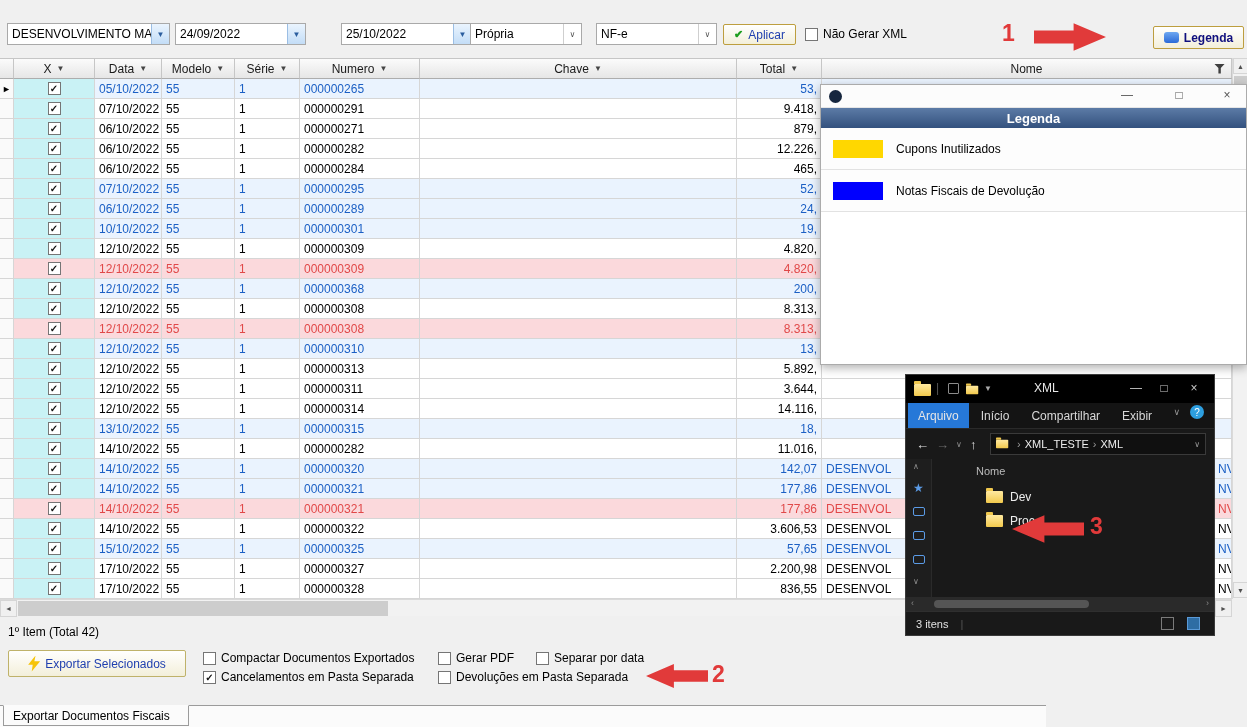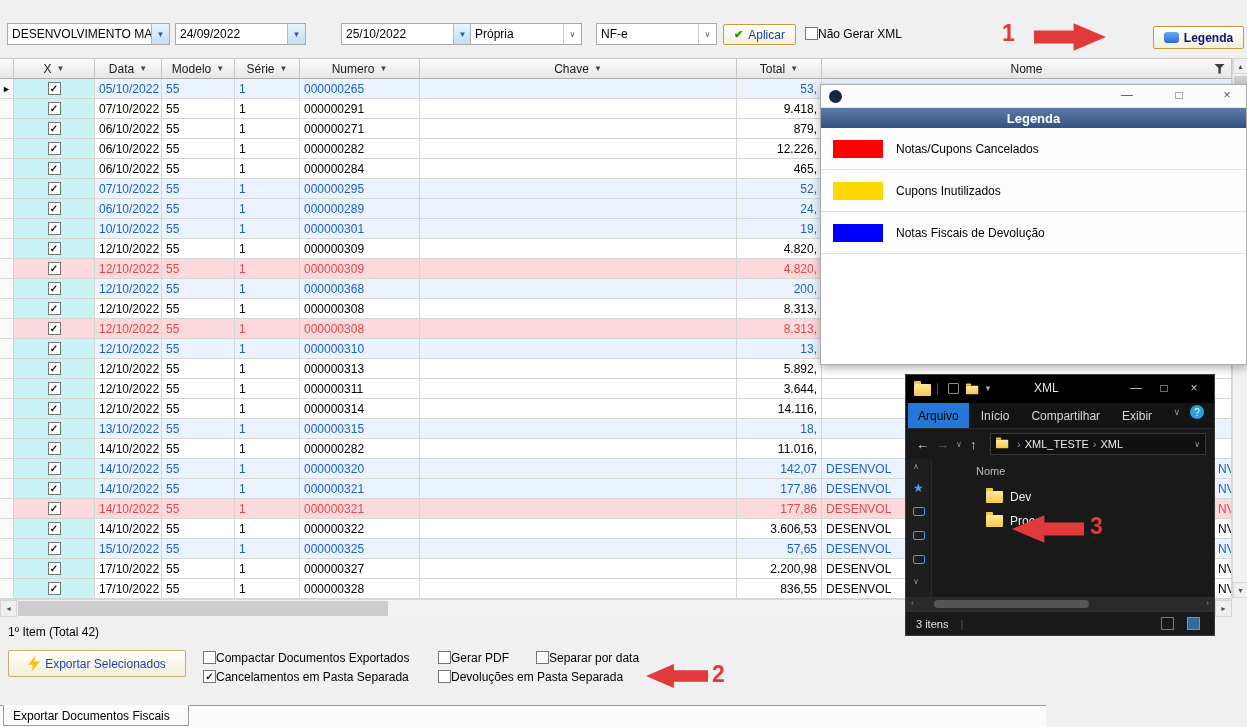--- a/index.html
+++ b/index.html
@@ -4,21 +4,21 @@
 <style>
   *{margin:0;padding:0;box-sizing:border-box}
   body{background:#fff;font-family:"Liberation Sans",sans-serif}
   .app{position:relative;width:1247px;height:727px;background:#F0F0F0;overflow:hidden;font-size:12px;color:#000}
   .flabel{position:absolute;top:22px;font-size:12px;color:#c2410c;white-space:nowrap}
   .field{position:absolute;top:23px;height:22px;background:#fff;border:1px solid #A9A9A9;display:flex;align-items:center}
   .field .txt{flex:1;padding:0 4px;white-space:nowrap;overflow:hidden;font-size:12px}
   .fbtn{width:18px;height:100%;background:linear-gradient(#EAF4FE,#C3DDF7);border-left:1px solid #9BBEE4;display:flex;align-items:center;justify-content:center;color:#2A5D9E;font-size:8px;flex:none}
   .cb{display:inline-flex;width:13px;height:13px;background:#fff;border:1px solid #757575;align-items:center;justify-content:center;font-size:10px;line-height:10px;font-weight:700;color:#111;flex:none}
   .goldbtn{position:absolute;display:flex;align-items:center;justify-content:center;gap:5px;background:linear-gradient(#FFFFFE,#F3EFDA);border:1px solid #BD9E3E;border-radius:2px;font-size:12px;color:#1F3FAF;cursor:default}
-  .checkline{position:absolute;display:flex;align-items:flex-start;font-size:12px;white-space:nowrap}
+  .checkline{position:absolute;display:flex;align-items:flex-end;gap:5px;font-size:12px;white-space:nowrap}
   
   .grid-header{position:absolute;left:0;top:58px;height:21px;display:flex;z-index:1}
   .hcell{position:relative;background:linear-gradient(#FBFBFB,#E6E6E6);border-top:1px solid #C6C6C6;border-right:1px solid #C6C6C6;border-bottom:1px solid #ADADAD;display:flex;align-items:center;justify-content:center;gap:5px;color:#1A1A1A;font-size:12px}
   .harrow{font-size:8px;color:#444}
   .funnel{position:absolute;right:6px;width:11px;height:10px;background:#3F3F3F;clip-path:polygon(0 0,100% 0,62% 45%,62% 100%,40% 100%,40% 45%)}
   .c-ind{width:14px}.c-x{width:81px}.c-data{width:67px}.c-mod{width:73px}.c-ser{width:65px}.c-num{width:120px}.c-chave{width:317px}.c-total{width:85px}.c-nome{width:410px}
   .grid-body{position:absolute;left:0;top:79px;z-index:1}
   .grow{display:flex;height:20px;background:#fff;color:#000}
   .grow>div{border-right:1px solid #D6D6D6;border-bottom:1px solid #D6D6D6;display:flex;align-items:center;padding:0 4px;white-space:nowrap;overflow:hidden;font-size:12px}
   .grow .c-ind{background:#FAFAFA;justify-content:center;padding:0}
@@ -53,21 +53,21 @@
   
   .xp{position:absolute;left:905px;top:374px;width:310px;height:262px;background:#191919;border:1px solid #3A3A3A;z-index:20;color:#DDD}
   .xp-tb{position:relative;height:28px;background:#000}
   .xp-ctl{position:absolute;top:6px;color:#C9C9C9;font-size:12px;text-align:center;width:16px}
   .folder-ic{position:relative;width:17px;height:12px;background:linear-gradient(#FFE9A0,#F2C94C);border-radius:1px;flex:none}
   .folder-ic::before{content:"";position:absolute;top:-3px;left:0;width:7px;height:3px;background:#F0C84E;border-radius:1px 1px 0 0}
   .folder-sm{transform:scale(.72);transform-origin:left center}
   .tbicon{width:11px;height:11px;border:1px solid #8C8C8C;border-radius:1px}
   .xp-ribbon{position:relative;height:26px;background:#141414;border-bottom:1px solid #2A2A2A;display:flex;align-items:stretch;gap:2px;padding-left:2px}
   .xp-tab{display:flex;align-items:center;padding:0 10px;font-size:12px;color:#D8D8D8}
-  .xp-tab.active{background:#2678D8;color:#000000}
+  .xp-tab.active{background:#2678D8;color:#e5e5e5}
   .xp-addr{position:relative;height:30px;background:#191919;display:flex;align-items:center}
   .navgl{position:absolute;font-size:13px}
   .addrbox{position:absolute;left:84px;right:8px;top:4px;height:22px;background:#101010;border:1px solid #3A3A3A;display:flex;align-items:center;gap:4px;padding:0 5px;font-size:11px;color:#EDEDED}
   .bc-sep{color:#9A9A9A;font-size:11px}
   .xp-body{position:relative;height:138px;background:#191919}
   .xp-rail{position:absolute;left:0;top:0;width:26px;height:138px;background:#1E1E1E;border-right:1px solid #2A2A2A}
   .rail-ic{position:absolute;left:7px}
   .railrect{width:12px;height:9px;border:1px solid #5B9BE6;border-radius:2px}
   .xp-listhead{position:absolute;left:70px;top:6px;font-size:11px;color:#BBB}
   .xp-list{position:absolute;left:26px;top:26px;right:0}
@@ -616,24 +616,20 @@
   <div class="lgdlg">
     <div class="lg-tb">
       <span class="lg-appicon"></span>
       <span class="lg-ctl" style="right:110px">—</span>
       <span class="lg-ctl" style="right:58px">□</span>
       <span class="lg-ctl" style="right:10px">×</span>
     </div>
     <div class="lg-head">Legenda</div>
     <div>
         <div class="lg-row">
-          <span class="lg-sw" style="background: rgb(255, 0, 0);"></span>
-          <span class="lg-lab">Notas/Cupons Cancelados</span>
-        </div>
-        <div class="lg-row">
           <span class="lg-sw" style="background: rgb(255, 215, 0);"></span>
           <span class="lg-lab">Cupons Inutilizados</span>
         </div>
         <div class="lg-row">
           <span class="lg-sw" style="background: rgb(0, 0, 255);"></span>
           <span class="lg-lab">Notas Fiscais de Devolução</span>
         </div>
       </div>
   </div>
 

